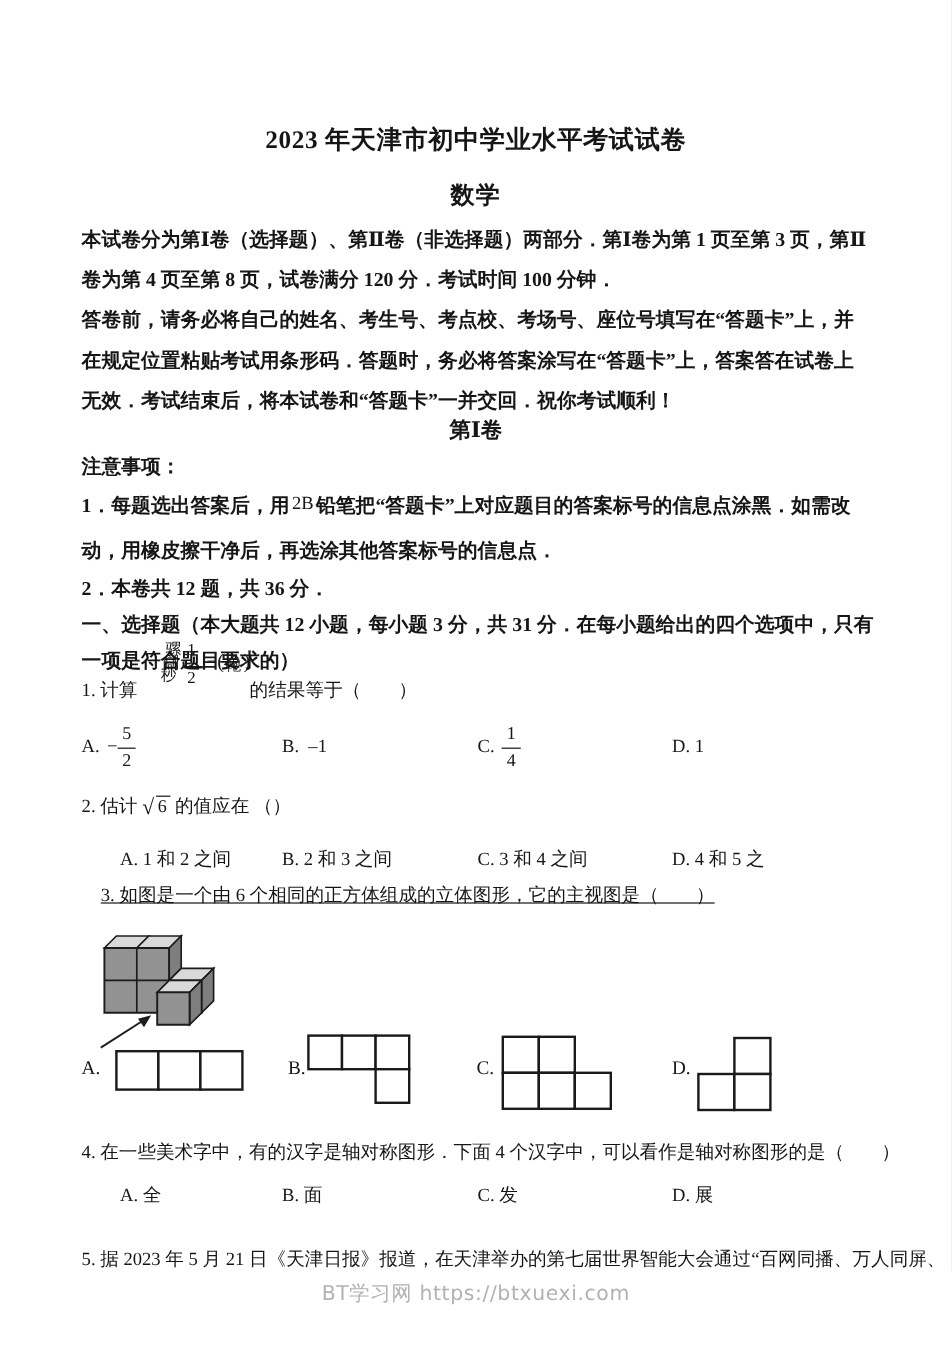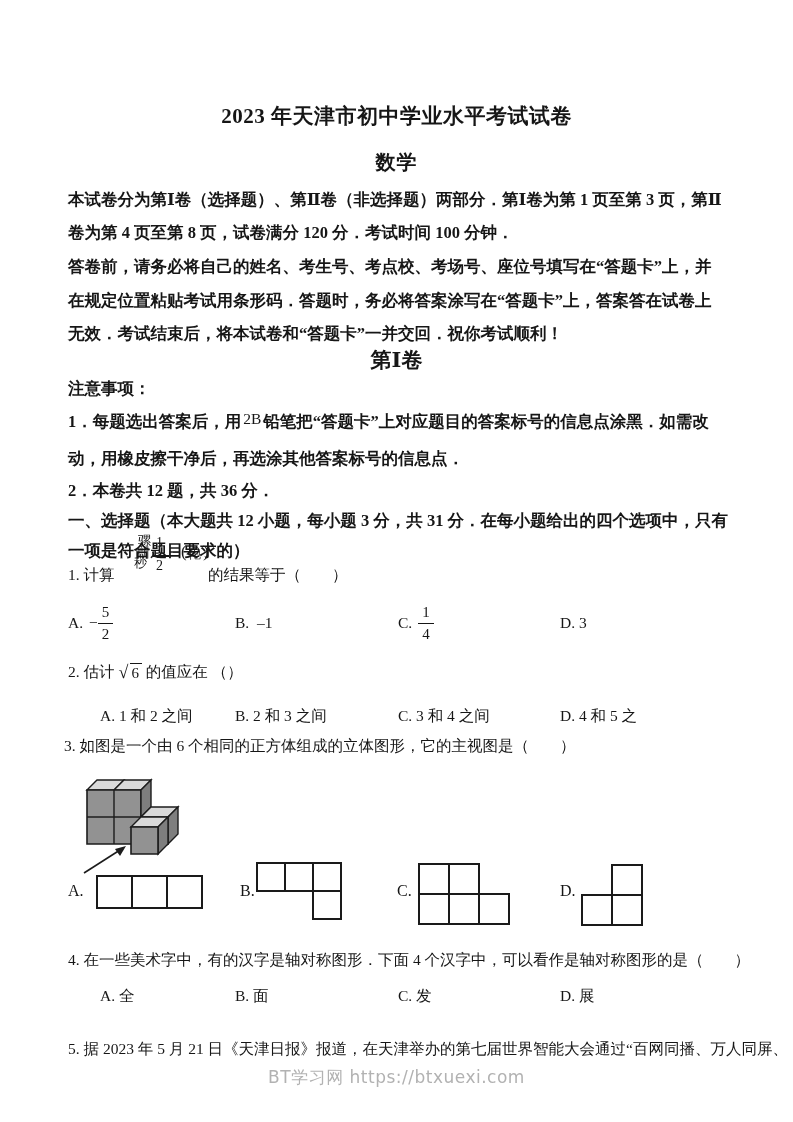--- a/index.html
+++ b/index.html
@@ -13,21 +13,21 @@
     color:#161616;
   }
   .abs{position:absolute;white-space:pre;}
   .center{left:0;right:0;text-align:center;white-space:normal;}
   .b{font-weight:700;margin-top:40px;}
   .title{top:62px;font-size:21px;letter-spacing:0.5px;}
   .subject{top:109px;font-size:20px;letter-spacing:1px;}
   .body-line{left:68px;font-size:16.5px;}
   .t-i1-1{top:149px;} .t-i1-2{top:182px;}
   .t-i2-1{top:216px;} .t-i2-2{top:250px;} .t-i2-3{top:283px;}
-  .sec-title{top:306px;font-size:21px;}
+  .sec-title{top:306px;font-size:18px;}
   .t-notes{top:338px;}
   .t-n1-1{top:371px;} .t-n1-2{top:408px;}
   .t-n2{top:440px;}
   .t-c1{top:470px;} .t-c2{top:500px;}
   .latin-2b{position:relative;top:-3px;font-weight:400;padding:0 2px;font-size:15.5px;}
   .qline{font-size:15.5px;}
   .q1-prefix{left:68px;top:565px;}
   .q1-suffix{left:208px;top:565px;}
   .q1-glitch{left:126px;top:528px;width:92px;height:58px;}
   .q1-glitch span{position:absolute;line-height:1;}
@@ -47,21 +47,21 @@
   .q1-opt{top:600px;height:46px;display:flex;align-items:center;}
   .q1-optA{left:68px;} .q1-optB{left:235px;} .q1-optC{left:398px;} .q1-optD{left:560px;}
   .frac{display:inline-block;vertical-align:middle;text-align:center;font-size:15px;line-height:1;}
   .frac .num{display:block;padding:0 4px 3px 4px;}
   .frac .den{display:block;border-top:1.4px solid #161616;padding:3px 4px 0 4px;}
   .q2-line{left:68px;top:660px;height:24px;display:flex;align-items:center;}
   .sqrt{font-size:18px;margin:0 2px 0 4px;}
   .rad{font-size:15px;border-top:1.4px solid #161616;padding:1px 3px 0 1px;}
   .q2-opt{top:706px;} .q4-opt{top:986px;}
   .c1{left:68px;margin-left:32px;} .c2{left:235px;} .c3{left:398px;} .c4{left:560px;}
-  .q3-line{left:64px;top:736px;}
+  .q3-line{left:84px;top:736px;text-decoration:underline;}
   .fig3d{left:60px;top:750px;width:170px;height:112px;}
   .q3-lab{top:882px;font-size:16px;}
   .labA{left:68px;} .labB{left:240px;} .labC{left:397px;} .labD{left:560px;}
   .shape{position:absolute;}
   .shA{left:95px;top:874px;} .shB{left:255px;top:861px;}
   .shC{left:417px;top:862px;} .shD{left:580px;top:863px;}
   .q4-line{left:68px;top:950px;}
   .q5-line{left:68px;top:1022px;margin-top:17px;}
   .footer{top:1066px;font-size:17px;color:#b2b2b2;font-family:"DejaVu Sans","Liberation Sans",sans-serif;letter-spacing:0.5px;}
 </style>
@@ -103,21 +103,21 @@
     <span class="g-char">鞄</span>
     <span class="g-digit">2</span>
     <span class="g-pc">)</span>
   </div>
   <div class="abs qline q1-prefix">1. 计算</div>
   <div class="abs qline q1-suffix">的结果等于（　　）</div>
 
   <div class="abs q1-opt q1-optA optrow"><span class="opt lab">A.</span><span class="opt">−</span><span class="frac"><span class="num">5</span><span class="den">2</span></span></div>
   <div class="abs q1-opt q1-optB optrow"><span class="opt">B.  –1</span></div>
   <div class="abs q1-opt q1-optC optrow"><span class="opt lab">C.</span><span class="frac"><span class="num">1</span><span class="den">4</span></span></div>
-  <div class="abs q1-opt q1-optD optrow"><span class="opt">D. 3</span></div>
+  <div class="abs q1-opt q1-optD optrow"><span class="opt">D. 1</span></div>
 
   <div class="abs q2-line"><span class="qline">2. 估计</span><span class="sqrt">√</span><span class="rad">6</span><span class="qline"> 的值应在 （）</span></div>
   <div class="abs opt q2-opt c1">A. 1 和 2 之间</div>
   <div class="abs opt q2-opt c2">B. 2 和 3 之间</div>
   <div class="abs opt q2-opt c3">C. 3 和 4 之间</div>
   <div class="abs opt q2-opt c4">D. 4 和 5 之</div>
 
   <div class="abs qline q3-line">3. 如图是一个由 6 个相同的正方体组成的立体图形，它的主视图是（　　）</div>
 
   <div class="abs fig3d">

